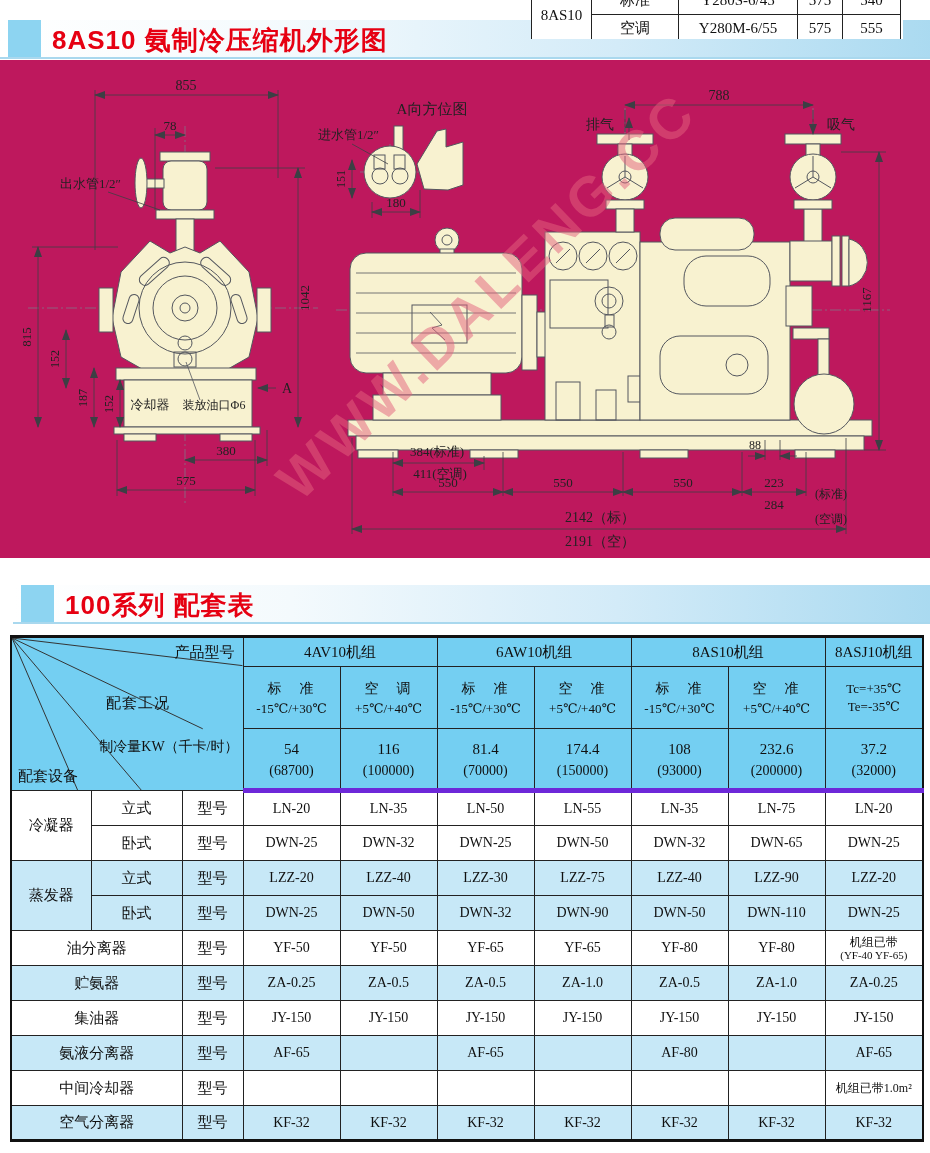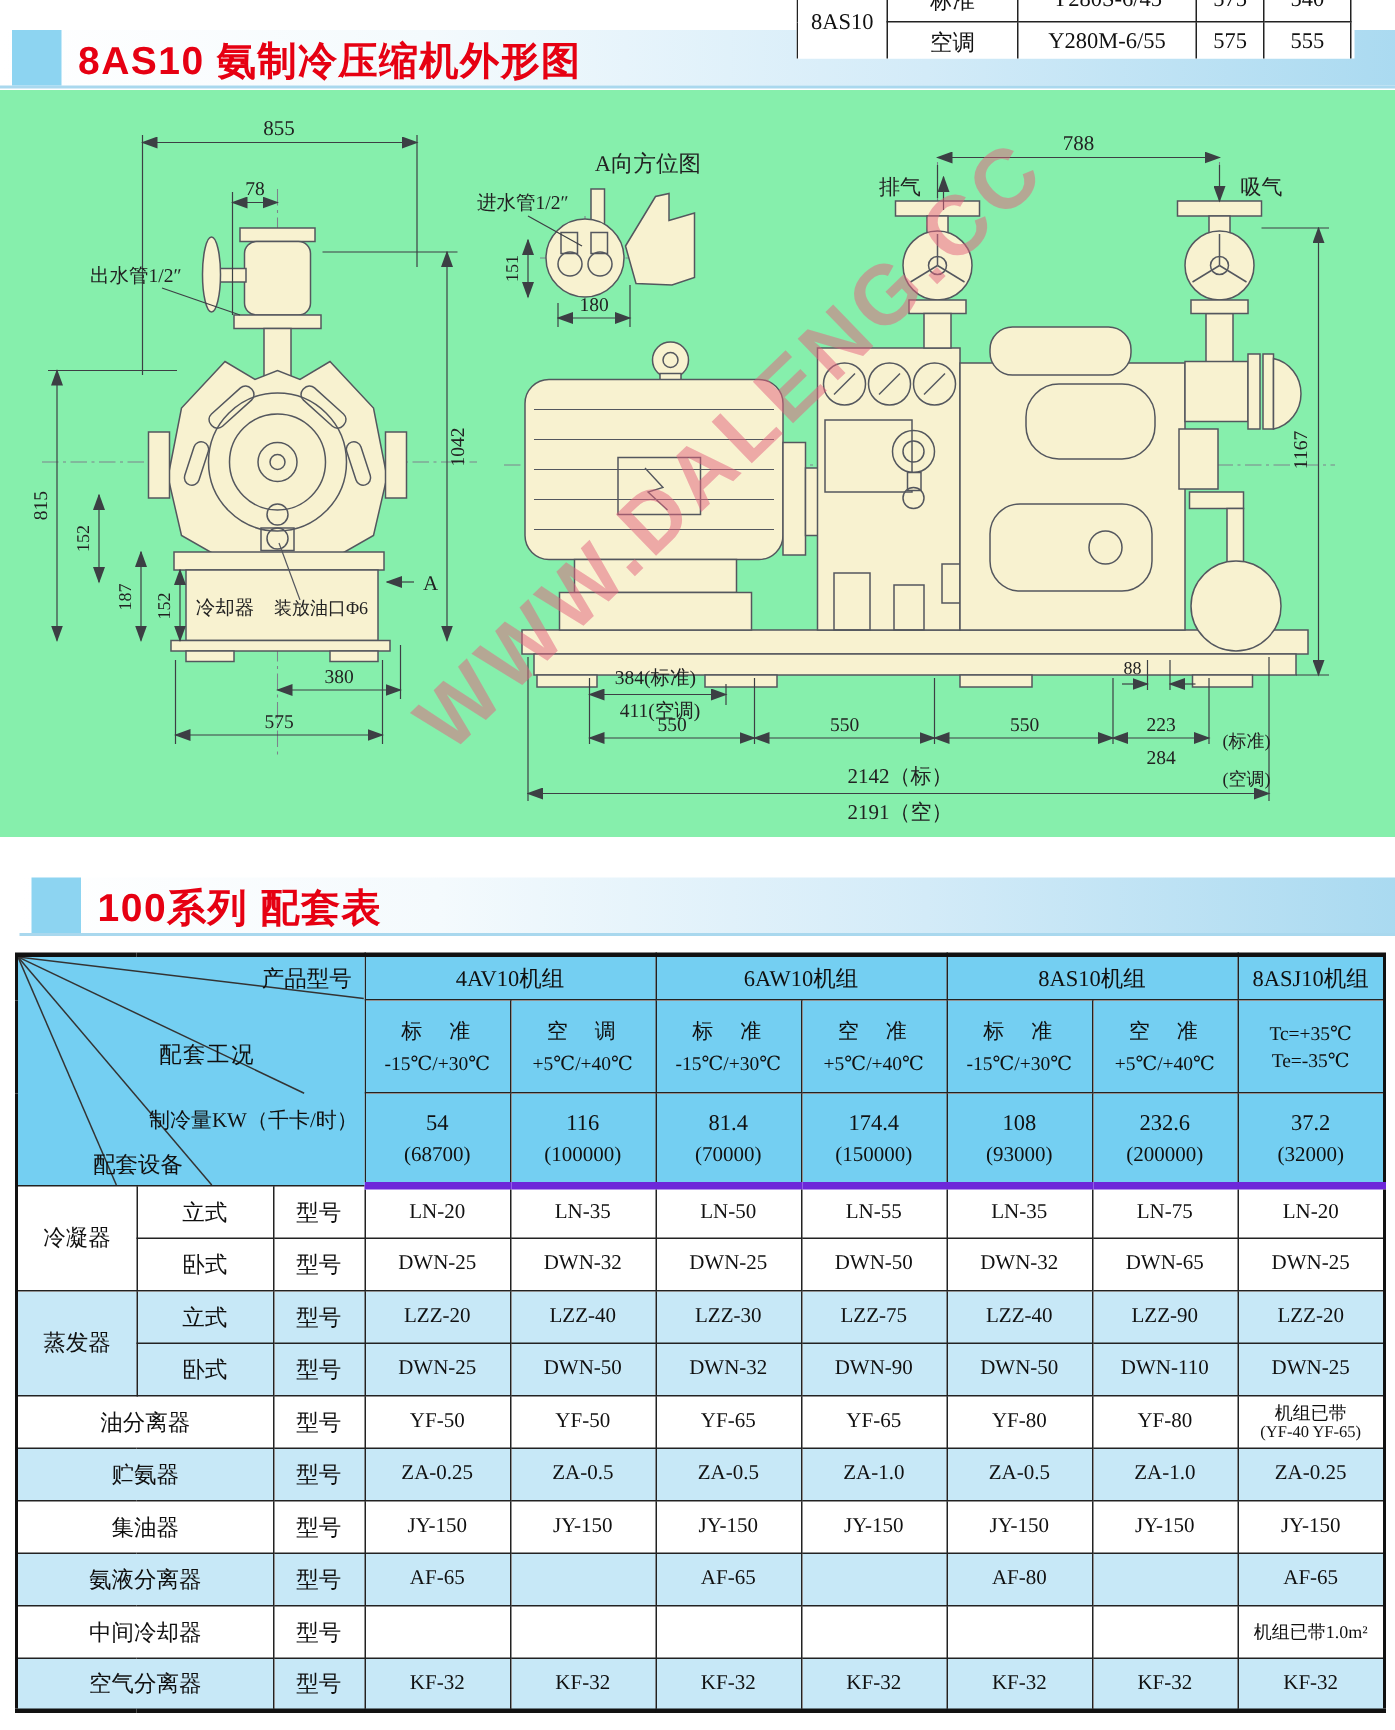--- a/index.html
+++ b/index.html
@@ -15,41 +15,41 @@
     font-weight:bold;font-size:26px;color:#e60012;letter-spacing:1px;white-space:nowrap;}
   .tb1{top:20px;padding-left:20px;} .tb2{top:585px;margin-left:13px;}
 
   
   .top-table-wrap{position:absolute;left:531px;top:0;width:372px;height:39px;overflow:hidden;background:#fff;z-index:4;}
   .top-table{position:relative;top:-14px;border-collapse:collapse;table-layout:fixed;width:370px;}
   .top-table td{border:1px solid #222;text-align:center;font-size:15px;color:#111;height:27px;padding:0;background:#fff;}
   .top-table tr:last-child td{border-bottom:6px solid #404040;}
 
   
-  .drawing-area{position:absolute;left:0;top:60px;width:930px;height:498px;background:#86efac;}
+  .drawing-area{position:absolute;left:0;top:60px;width:930px;height:498px;background:#be185d;}
 
   
   .main-table-wrap{position:absolute;left:10px;top:635px;width:912px;z-index:2;}
   table.main{border-collapse:collapse;table-layout:fixed;width:912px;color:#101010;}
   table.main td{border:1px solid #222;text-align:center;padding:0;overflow:hidden;}
   table.main{border-top:3px solid #111;border-bottom:3px solid #111;border-left:2px solid #111;border-right:2px solid #111;}
   tr.hr1{height:30px;} tr.hr2{height:62px;} tr.hr3{height:62px;}
   tr.hr1 td,tr.hr2 td,tr.hr3 td,td.corner{background:#74cff2;}
   tr.hr3 td{border-bottom:5px solid #6d28d9;}
   .model-hd{font-size:15px;}
   .cond-t{font-size:14px;letter-spacing:2px;line-height:22px;}
   .cond-r{font-size:13px;line-height:18px;}
   .cap-a{font-size:15px;line-height:24px;}
   .cap-b{font-size:14px;line-height:20px;}
   td.corner{position:relative;padding:0;}
   .corner-lines{position:absolute;left:0;top:0;width:100%;height:100%;}
   .corner-lines line{stroke:#333;stroke-width:1;}
   .cl{position:absolute;font-size:15px;white-space:nowrap;color:#101010;}
   .cl1{top:5px;right:8px;} .cl2{top:56px;left:94px;letter-spacing:1px;}
-  .cl3{top:100px;right:4px;font-size:14px;} .cl4{bottom:4px;left:6px;margin-left:44px;}
+  .cl3{top:100px;right:4px;font-size:14px;} .cl4{bottom:4px;left:6px;}
   tr.data-row{height:35px;}
   tr.row-white td{background:#ffffff;}
   tr.row-blue td{background:#c7e8f7;}
   td.eq-label,td.eq-sub,td.eq-type{font-size:15px;}
   td.model-cell{font-size:14px;}
   .cell-line-sm{font-size:12px;line-height:14px;}
   .cell-line-xs{font-size:11px;line-height:13px;}
 
   
   .machine{fill:#f8f2d0;stroke:#54575e;stroke-width:1;}

